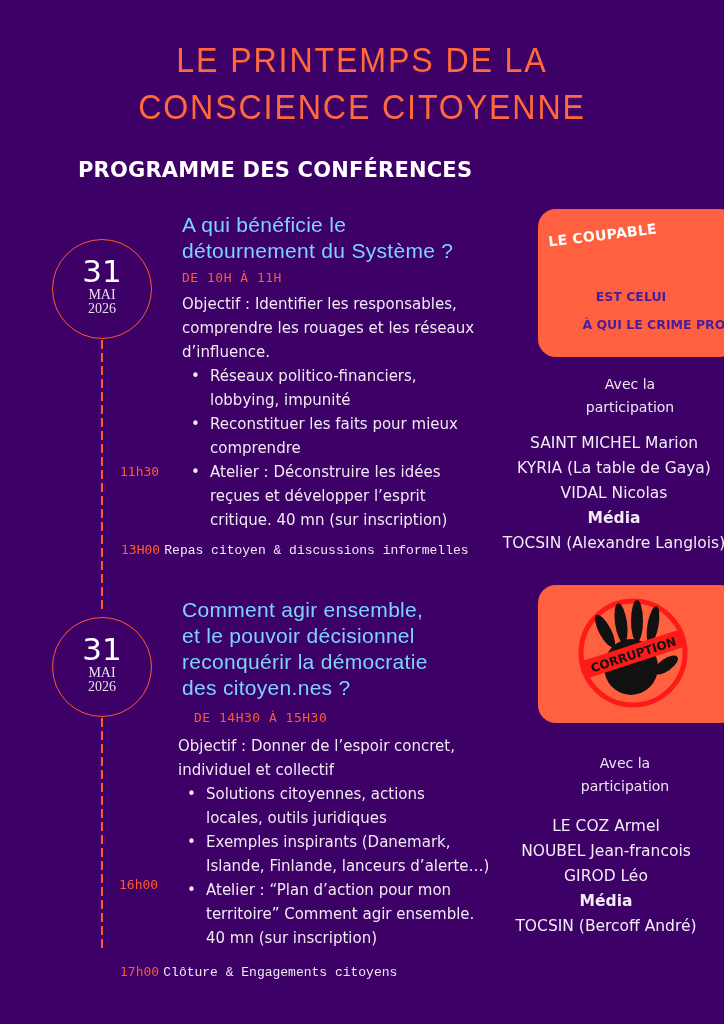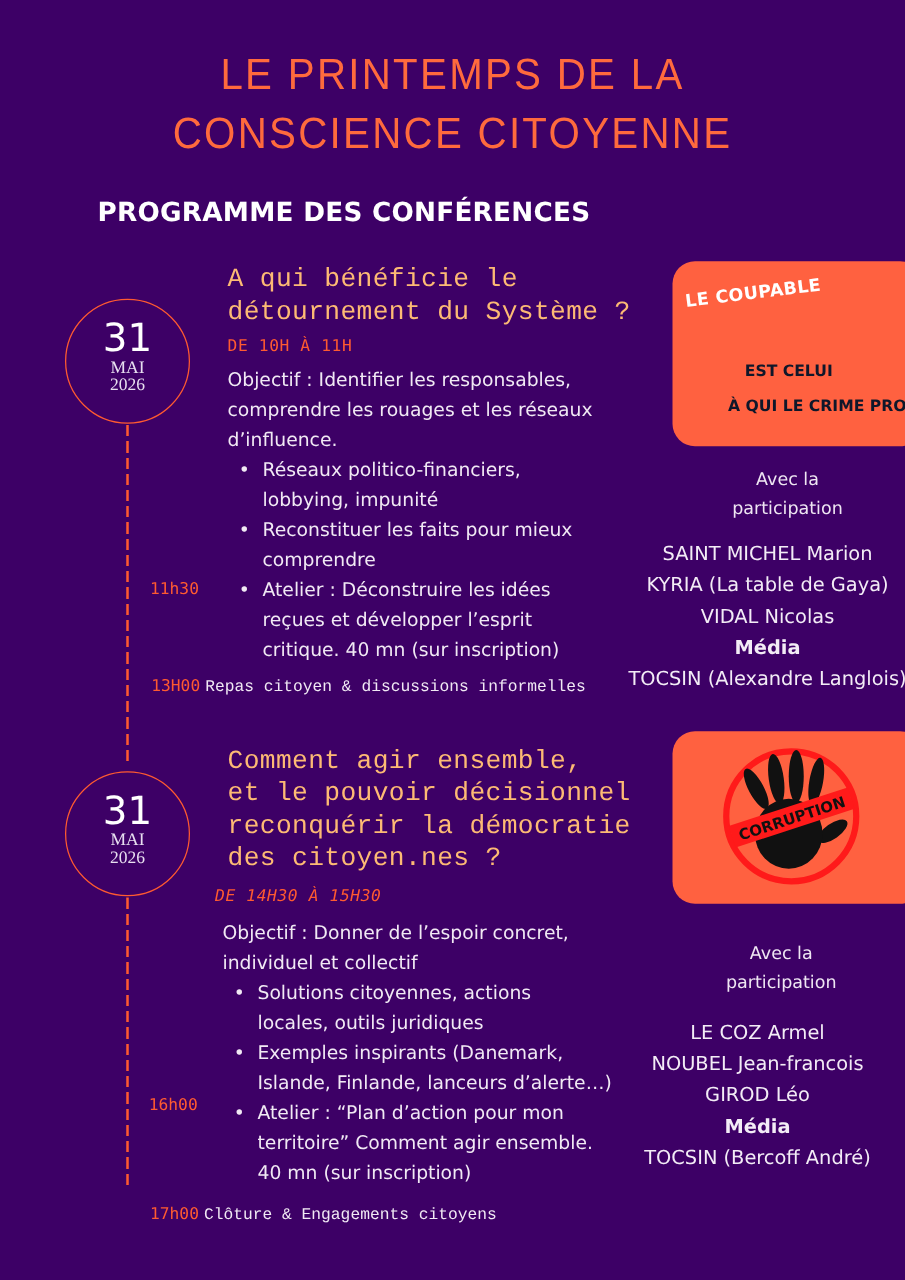--- a/index.html
+++ b/index.html
@@ -28,22 +28,22 @@
     position: absolute; width: 100px; height: 100px; border-radius: 50%;
     border: 1.5px solid #ff5a30; text-align: center;
   }
   .circle .day { font-size: 31px; color: #fff; margin-top: 14px; line-height: 34px; font-family: "DejaVu Sans", sans-serif; }
   .circle .mon, .circle .yr { font-family: Liberation Serif, serif; font-size: 14px; line-height: 14px; color: #e8dff0; }
   .dash {
     position: absolute; left: 101px; width: 2px;
     background: repeating-linear-gradient(to bottom, #ff5a30 0 9px, transparent 9px 13px);
   }
   .h2 {
-    position: absolute; font-family: Liberation Mono, monospace;
-    color: #fdba74; font-size: 21px; line-height: 26px; letter-spacing: 0.3px;
+    position: absolute; font-family: Liberation Sans, sans-serif;
+    color: #7dd3fc; font-size: 21px; line-height: 26px; letter-spacing: 0.3px;
   }
   .time {
     position: absolute; font-family: "DejaVu Sans Mono", monospace;
     color: #ff5a30; font-size: 13px; letter-spacing: 0.5px;
   }
   .body {
     position: absolute; font-size: 15px; line-height: 24px; color: #f1e9f4;
   }
   .body ul { list-style: none; }
   .body li { position: relative; padding-left: 28px; }
@@ -57,21 +57,21 @@
   .card {
     position: absolute; left: 538px; width: 200px; background: #ff6140; border-radius: 18px;
   }
   .card1 { top: 209px; height: 148px; }
   .card2 { top: 585px; height: 138px; }
   .coupable {
     position: absolute; left: 10px; top: 18px; color: #fff;
     font-family: "DejaVu Sans", sans-serif; font-weight: bold; font-size: 14px;
     transform: rotate(-7deg); letter-spacing: 0.3px;
   }
-  .card-line { position: absolute; left: 0; width: 186px; text-align: center; color: #0f172a; font-weight: bold; font-size: 12.5px; }
+  .card-line { position: absolute; left: 0; width: 186px; text-align: center; color: #4c1d95; font-weight: bold; font-size: 12.5px; }
   .particip {
     position: absolute; text-align: center; color: #efe6f3; font-size: 14px; line-height: 23px;
   }
   .names { position: absolute; text-align: center; color: #f3ecf6; font-size: 15.5px; line-height: 25px; }
   .names .bold { font-weight: bold; }
 </style>
 </head>
 <body>
 
 <div class="title">
@@ -142,21 +142,21 @@
   <div class="yr">2026</div>
 </div>
 <div class="dash" style="top:718px; height:232px;"></div>
 
 <div class="h2" style="left:182px; top:597px;">
   <div>Comment agir ensemble,</div>
   <div>et le pouvoir décisionnel</div>
   <div>reconquérir la démocratie</div>
   <div>des citoyen.nes ?</div>
 </div>
-<div class="time" style="left:172px; top:710px;font-style:italic;">DE 14H30 À 15H30</div>
+<div class="time" style="left:194px; top:710px;">DE 14H30 À 15H30</div>
 <div class="body" style="left:178px; top:734px;">
   <div>Objectif : Donner de l’espoir concret,</div>
   <div>individuel et collectif</div>
   <ul>
     <li>
         <div>Solutions citoyennes, actions</div>
         <div>locales, outils juridiques</div>
       </li>
     <li>
         <div>Exemples inspirants (Danemark,</div>

